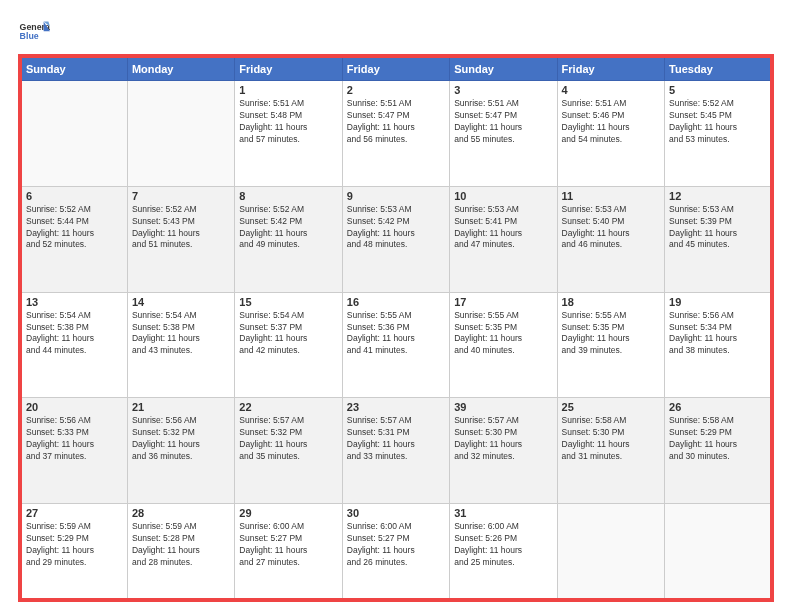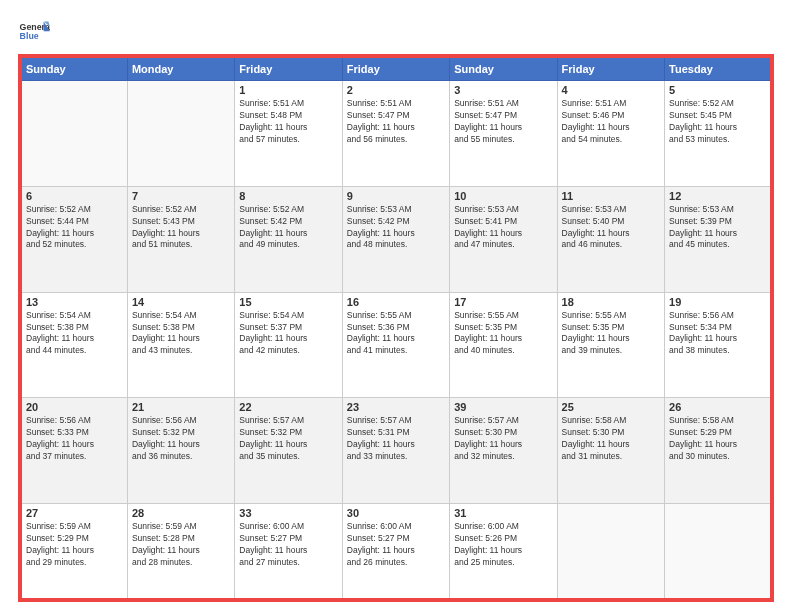--- a/index.html
+++ b/index.html
@@ -322,21 +322,21 @@
 and 29 minutes.</div>
           </td>
           <td class="row-white">
             <div class="day-num">28</div>
             <div class="day-info" style="white-space: pre-line;">Sunrise: 5:59 AM
 Sunset: 5:28 PM
 Daylight: 11 hours
 and 28 minutes.</div>
           </td>
           <td class="row-white">
-            <div class="day-num">33</div>
+            <div class="day-num">29</div>
             <div class="day-info" style="white-space: pre-line;">Sunrise: 6:00 AM
 Sunset: 5:27 PM
 Daylight: 11 hours
 and 27 minutes.</div>
           </td>
           <td class="row-white">
             <div class="day-num">30</div>
             <div class="day-info" style="white-space: pre-line;">Sunrise: 6:00 AM
 Sunset: 5:27 PM
 Daylight: 11 hours

